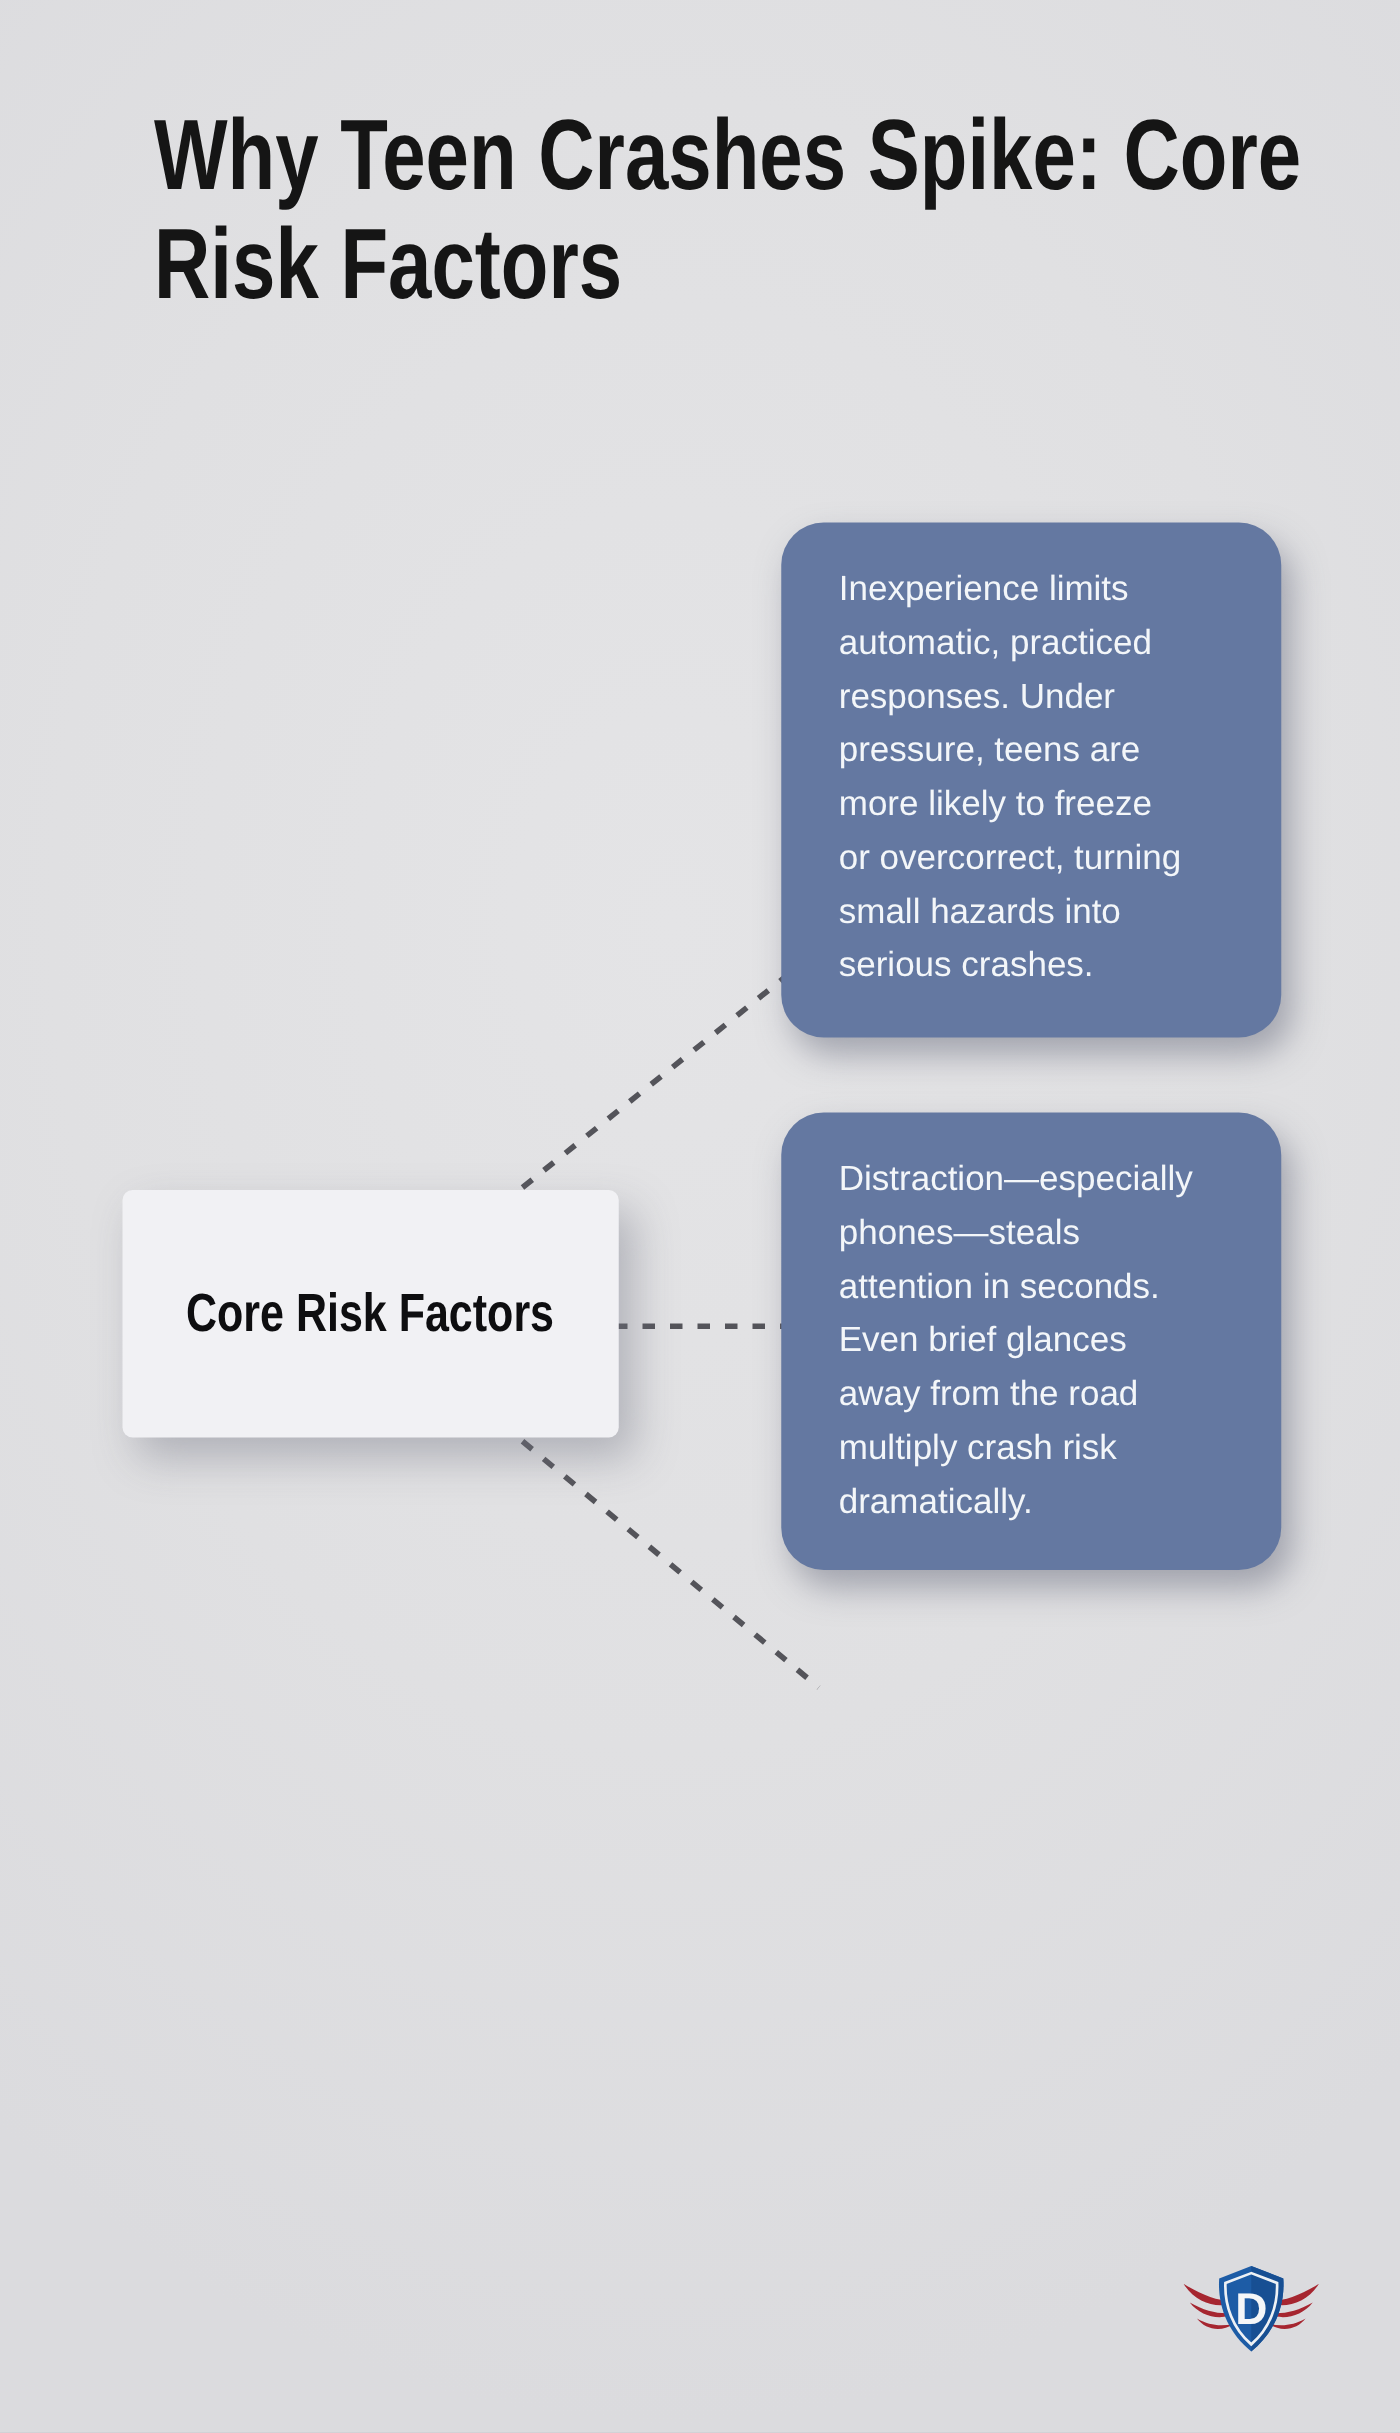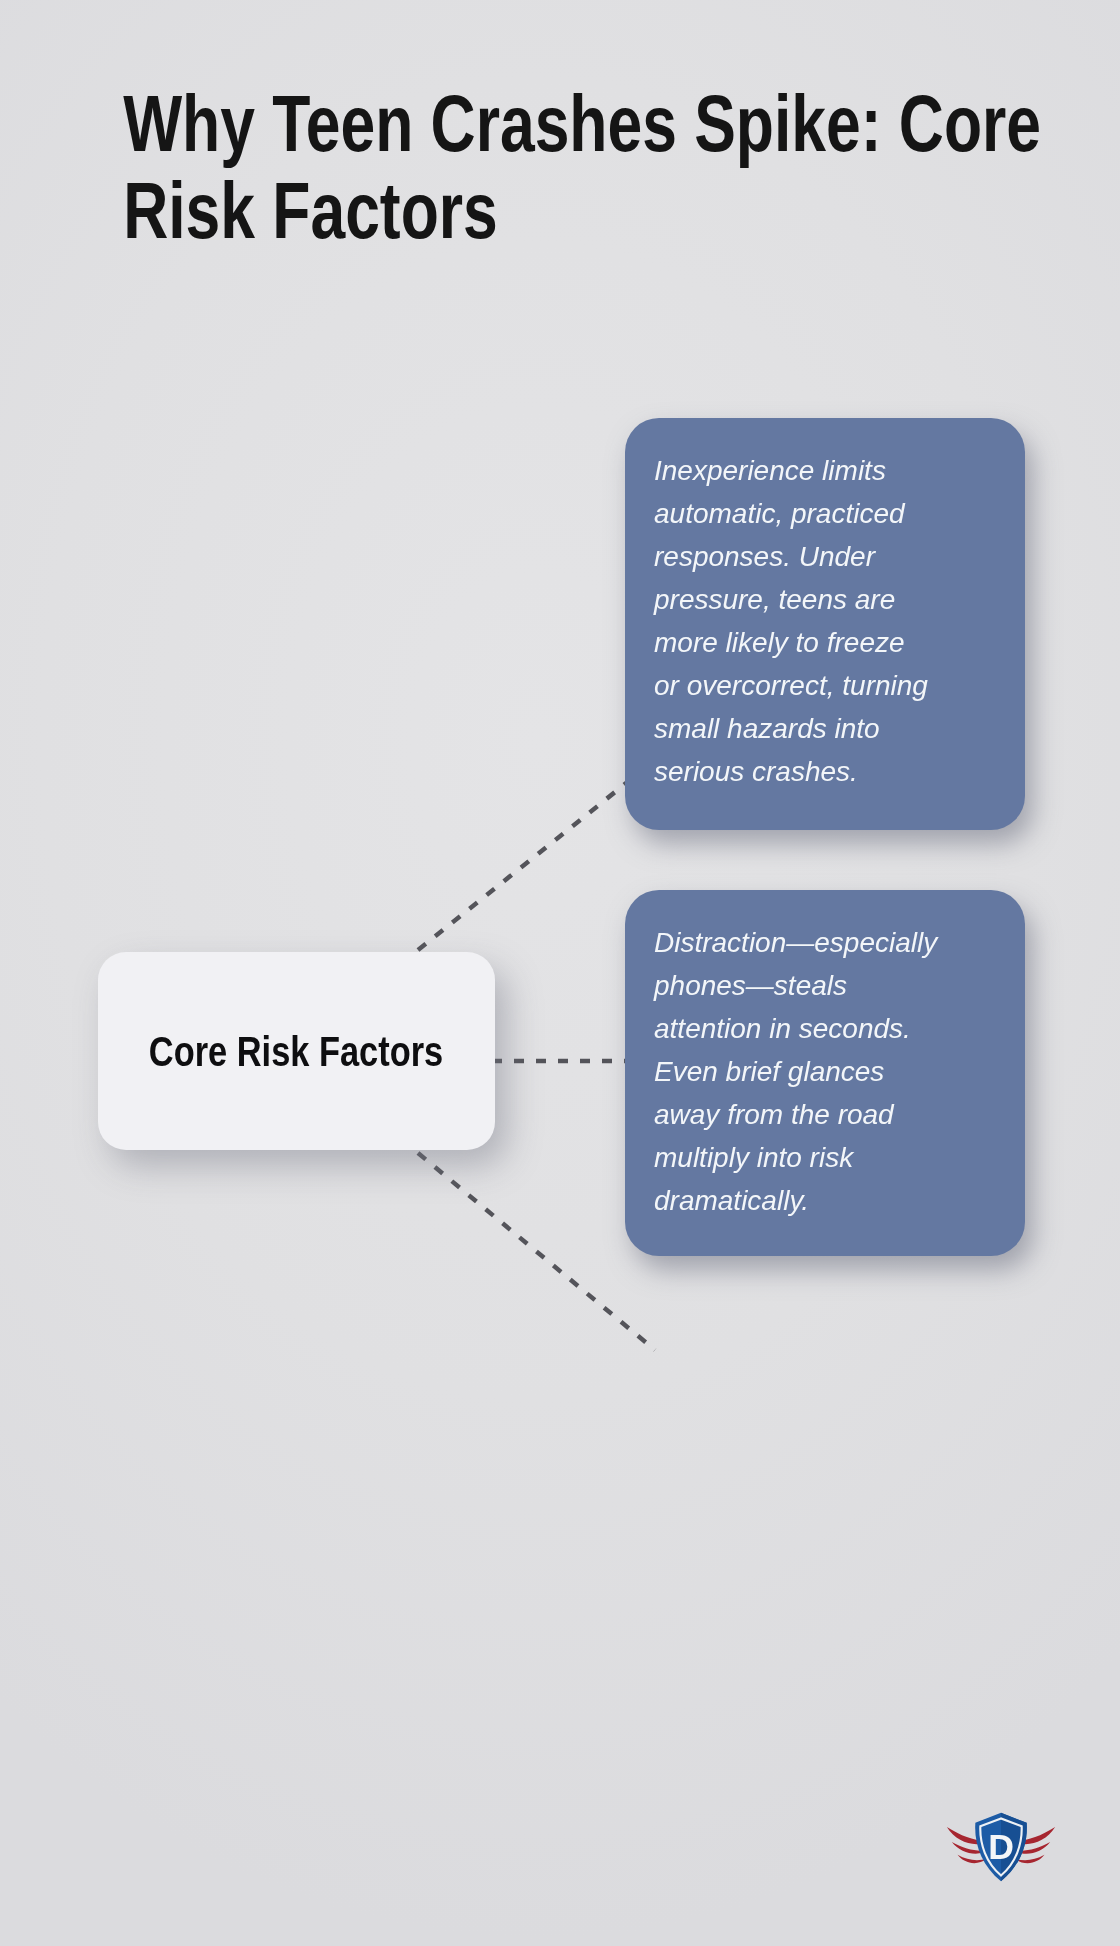--- a/index.html
+++ b/index.html
@@ -51,21 +51,21 @@
   }
 
   
   .central-node {
     position: absolute;
     left: 98px;
     top: 952px;
     width: 397px;
     height: 198px;
     background: var(--node-bg);
-    border-radius: 28px;
+    border-radius: 8px;
     display: flex;
     align-items: center;
     justify-content: center;
     box-shadow: 12px 16px 34px rgba(118, 120, 132, 0.45);
     z-index: 2;
   }
   .central-node .label {
     display: inline-block;
     font-size: 43px;
     font-weight: 700;
@@ -78,26 +78,25 @@
   
   .branch {
     position: absolute;
     width: 400px;
     background: var(--box-blue);
     border-radius: 34px;
     box-shadow: 8px 14px 26px rgba(100, 104, 122, 0.5);
     z-index: 2;
   }
   .branch p {
-    padding: 31px 26px 30px 29px;
+    padding: 31px 26px 30px 46px;
     font-size: 28px;
     line-height: 43px;
     color: var(--box-text);
     white-space: pre-line;
-    font-style: italic;
   }
   .branch-1 { left: 625px; top: 418px;  height: 412px; }
   .branch-2 { left: 625px; top: 890px;  height: 366px; }
   .branch-3 { left: 627px; top: 1318px; height: 368px; }
 
   
   .logo {
     position: absolute;
     left: 944px;
     top: 1808px;
@@ -143,21 +142,21 @@
 small hazards into
 serious crashes.</p>
   </div>
 
   <div class="branch branch-2">
     <p>Distraction—especially
 phones—steals
 attention in seconds.
 Even brief glances
 away from the road
-multiply into risk
+multiply crash risk
 dramatically.</p>
   </div>
 
 
   <div class="logo">
     <svg viewBox="0 0 160 104" aria-hidden="true">
       <g id="wingL" fill="var(--logo-wing-red)">
         <path d="M4,24 C28,39 50,46 67,42 C48,54 19,48 4,24 Z"></path>
         <path d="M11,45 C30,56 48,59 64,56 C48,66 24,62 11,45 Z"></path>
         <path d="M19,63 C33,71 46,72 60,69 C46,79 28,75 19,63 Z"></path>

